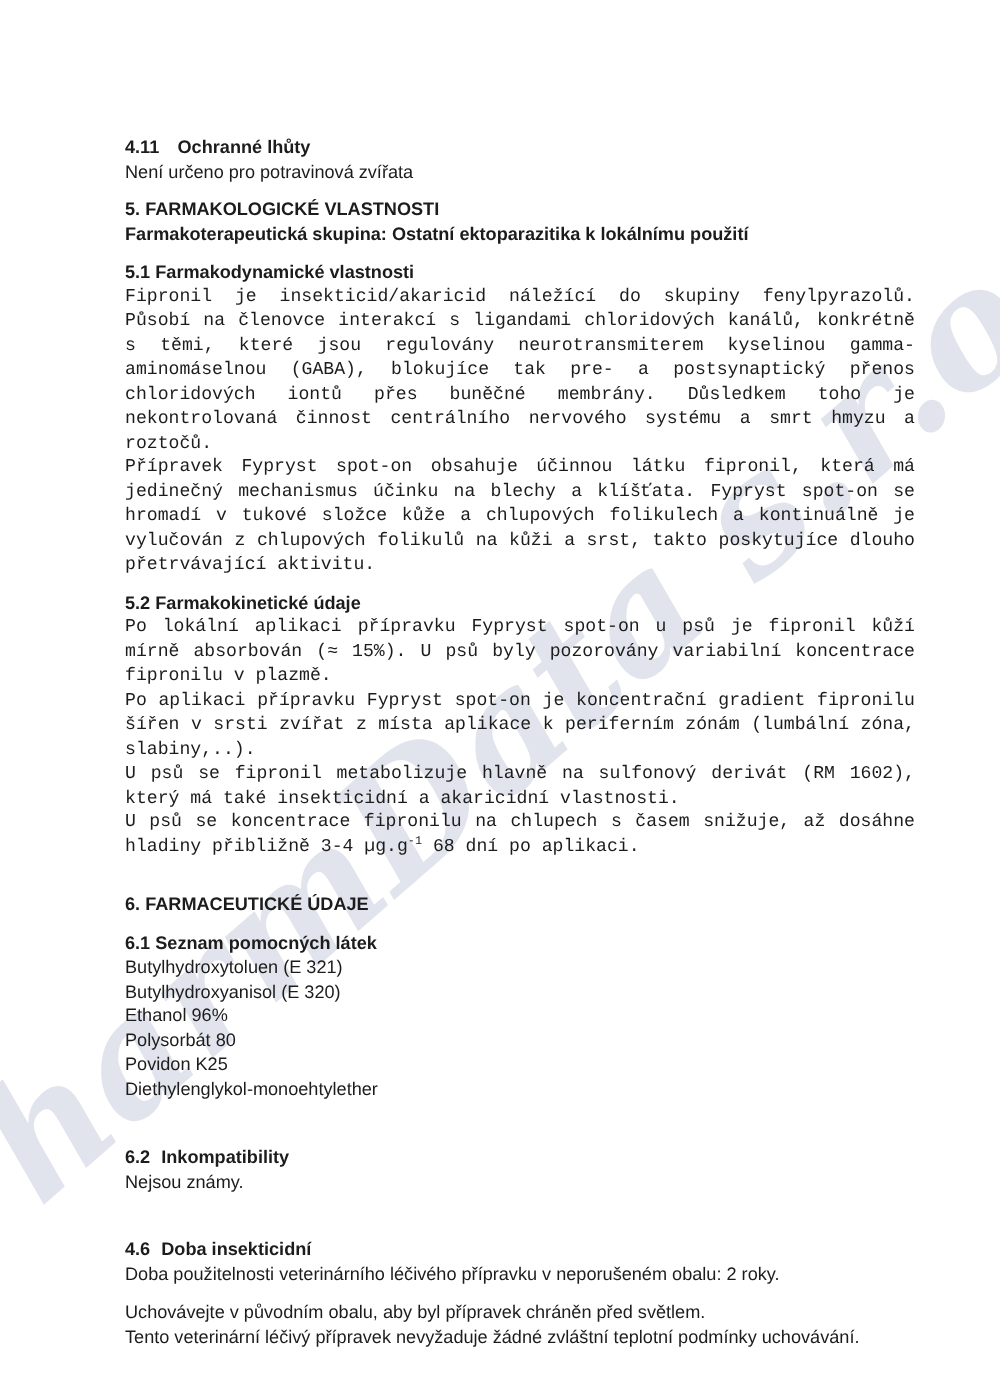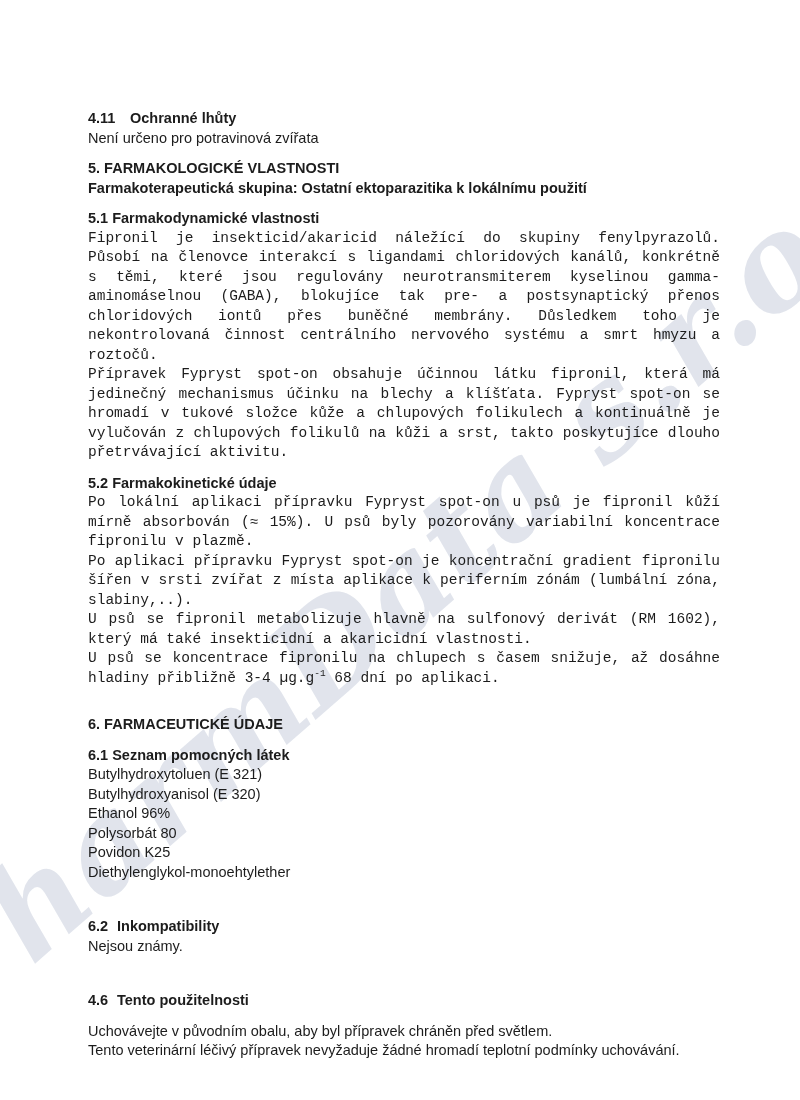--- a/index.html
+++ b/index.html
@@ -19,21 +19,21 @@
   }
   .watermark-layer {
     position: absolute;
     left: 0; top: 0;
     width: 800px; height: 1100px;
     z-index: 0;
     pointer-events: none;
   }
   .content {
     position: absolute;
-    left: 88px; top: 109px;
+    left: 100px; top: 109px;
     width: 632px;
     z-index: 1;
   }
   .content p, .content .hd { margin: 0; }
   .b { font-weight: 700; }
   .just { text-align: justify; font-family: Liberation Mono, monospace; }
   .gap { height: 11px; }
   .gap-lg { height: 27px; }
   .hnum62 { display: inline-block; width: 29px; margin-top: 24px; }
   .hnum411 { display: inline-block; width: 42px; }
@@ -86,21 +86,22 @@
     <p>Povidon K25</p>
     <p>Diethylenglykol-monoehtylether</p>
 
     <div class="gap"></div>
 
     <div class="hd b"><span class="hnum62">6.2</span><span>Inkompatibility</span></div>
     <p>Nejsou známy.</p>
 
     <div class="gap"></div>
 
-    <div class="hd b"><span class="hnum62">4.6</span><span>Tento použitelnosti</span></div>
+    <div class="hd b"><span class="hnum62">4.6</span><span>Doba insekticidní</span></div>
+    <p>Doba použitelnosti veterinárního léčivého přípravku v neporušeném obalu: 2 roky.</p>
 
     <div class="gap"></div>
 
     <p>Uchovávejte v původním obalu, aby byl přípravek chráněn před světlem.</p>
-    <p>Tento veterinární léčivý přípravek nevyžaduje žádné hromadí teplotní podmínky uchovávání.</p>
+    <p>Tento veterinární léčivý přípravek nevyžaduje žádné zvláštní teplotní podmínky uchovávání.</p>
 
   </div>
 </div>
 
 </body></html>

